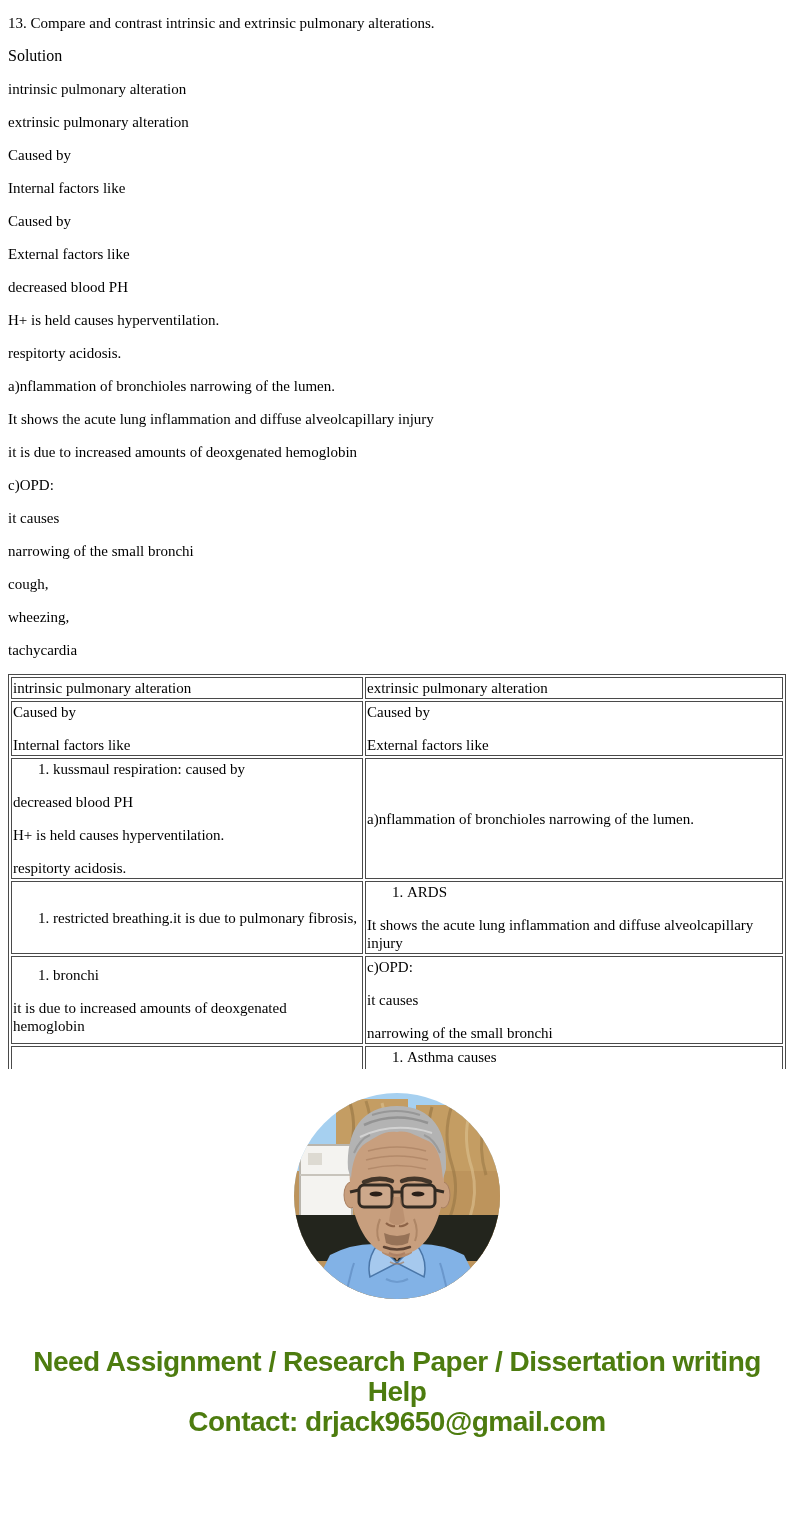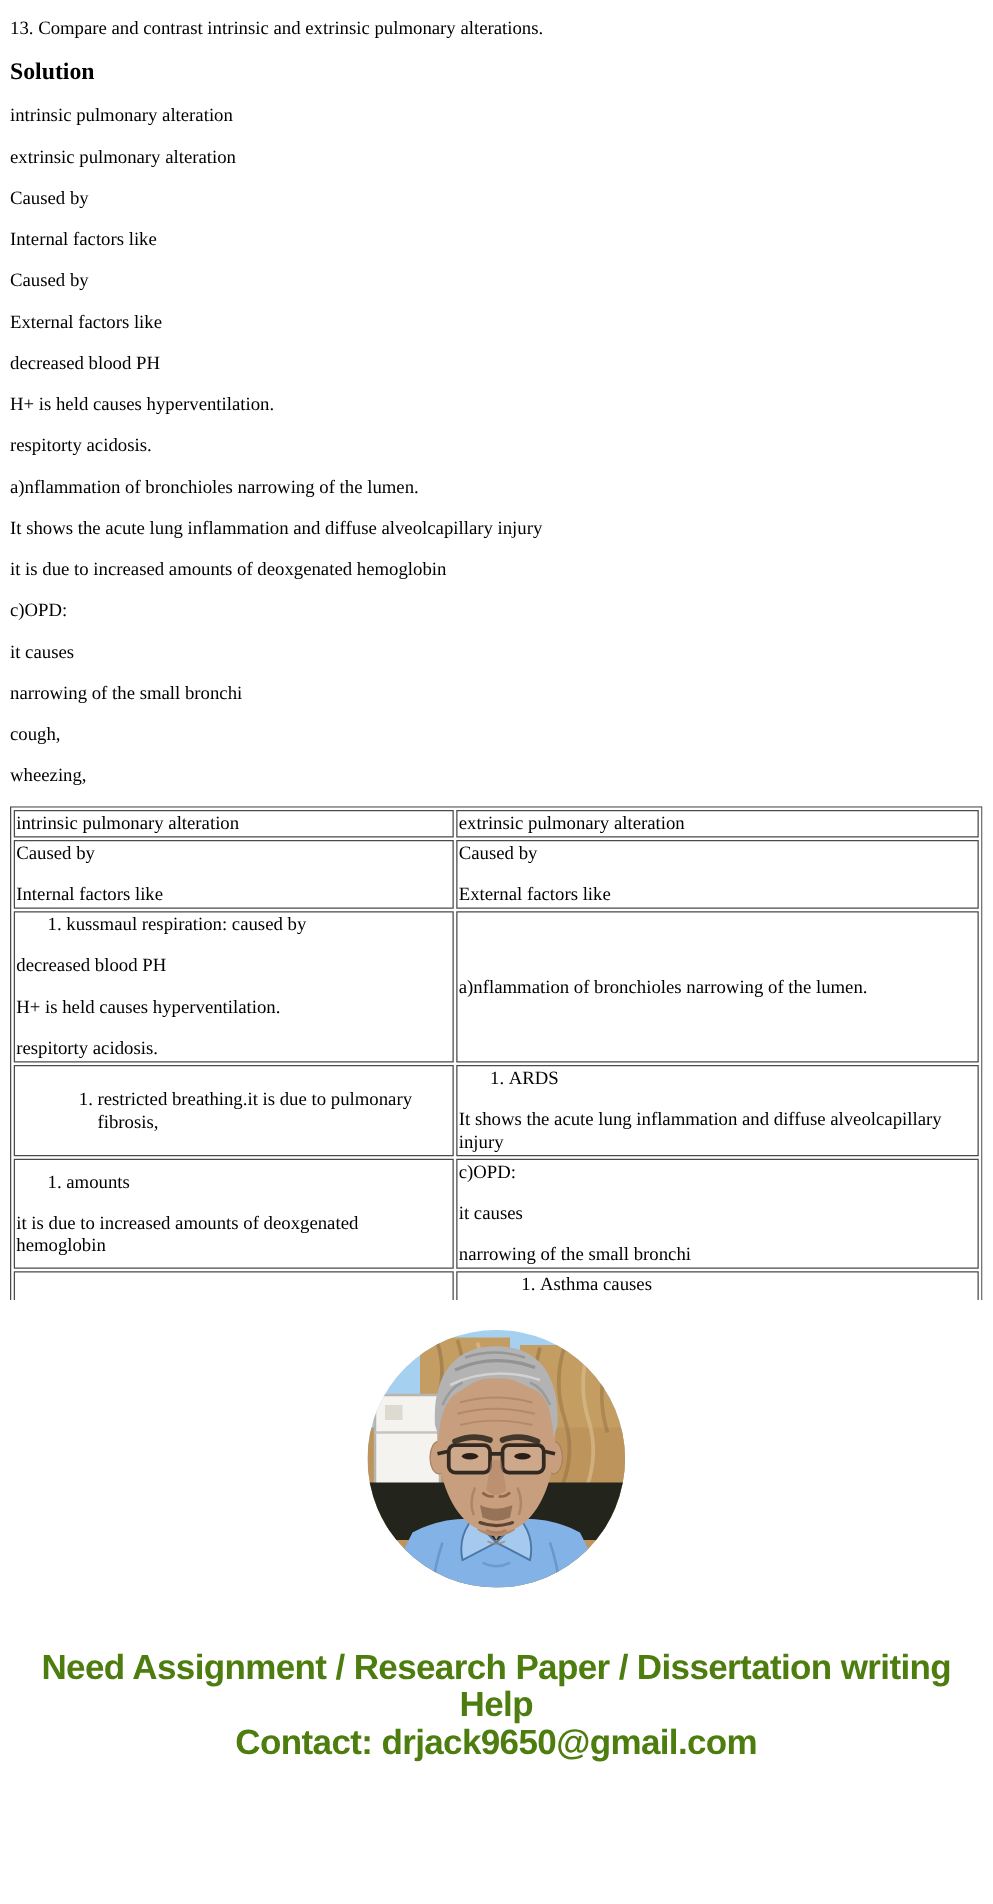--- a/index.html
+++ b/index.html
@@ -6,22 +6,22 @@
   body {
     width: 794px;
     color: #000;
     font-family: "Liberation Serif", "DejaVu Serif", serif;
     font-size: 15px;
   }
   .doc { margin: 8px; }
   .doc p { margin: 15px 0; line-height: 1.2; }
   .doc > p.question { margin-top: 14px; }
   h3.solution {
-    font-size: 19px;
-    font-weight: bold;
+    font-size: 16px;
+    font-weight: normal;
     margin: 8px 0;
     font-family: "Liberation Serif", "DejaVu Serif", serif;
   }
 
   
   .table-clip { height: 395px; overflow: hidden; margin-top: 15px; }
   table.compare {
     border-collapse: separate;
     border-spacing: 2px;
     border: 1px solid #4a4a4a;
@@ -31,21 +31,21 @@
   table.compare td {
     border: 1px solid #4a4a4a;
     padding: 1px;
     vertical-align: middle;
     line-height: 1.2;
     word-wrap: break-word;
   }
   table.compare td p { margin: 0 0 15px 0; line-height: 1.2; }
   table.compare td p:last-child { margin-bottom: 0; }
   table.compare td ol { margin: 0 0 15px 0; }
-  table.compare td ol:last-child { margin-bottom: 0; margin-left: 25px; }
+  table.compare td ol:last-child { margin-bottom: 0; }
   table.compare td li { line-height: 1.2; }
   table.compare tr.truncated td { height: 56px; vertical-align: top; }
 
   
   .avatar-wrap { text-align: center; margin-top: 24px; }
   .avatar { display: inline-block; width: 206px; height: 206px; }
 
   
   .footer {
     margin: 44px auto 0 auto;
@@ -80,20 +80,21 @@
       <p>H+ is held causes hyperventilation.</p>
       <p>respitorty acidosis.</p>
       <p>a)nflammation of bronchioles narrowing of the lumen.</p>
       <p>It shows the acute lung inflammation and diffuse alveolcapillary injury</p>
       <p>it is due to increased amounts of deoxgenated hemoglobin</p>
       <p>c)OPD:</p>
       <p>it causes</p>
       <p>narrowing of the small bronchi</p>
       <p>cough,</p>
       <p>wheezing,</p>
+      <p>tachycardia</p>
     </div>
 
   <div class="table-clip">
     <table class="compare">
       <colgroup>
           <col style="width:352px">
           <col>
         </colgroup>
       <tbody>
           <tr>
@@ -132,21 +133,21 @@
             <td>
               <ol>
                 <li>ARDS</li>
               </ol>
               <p>It shows the acute lung inflammation and diffuse alveolcapillary injury</p>
             </td>
           </tr>
           <tr>
             <td>
               <ol>
-                <li>amounts</li>
+                <li>bronchi</li>
               </ol>
               <p>it is due to increased amounts of deoxgenated hemoglobin</p>
             </td>
             <td>
               <p>c)OPD:</p>
               <p>it causes</p>
               <p>narrowing of the small bronchi</p>
             </td>
           </tr>
           <tr class="truncated">

